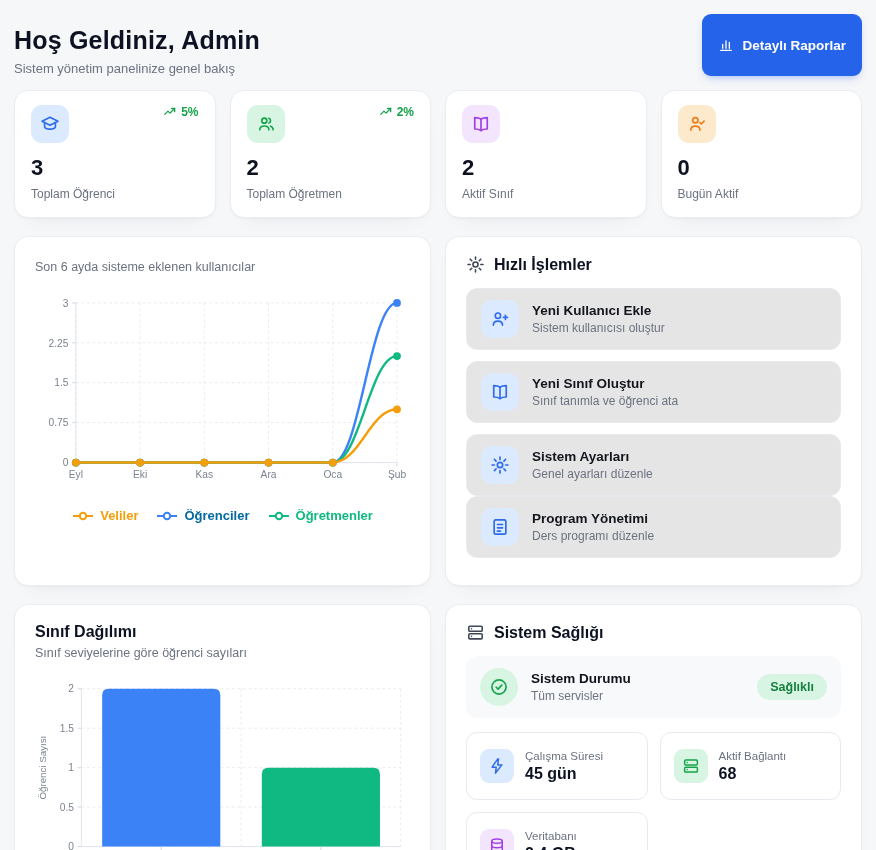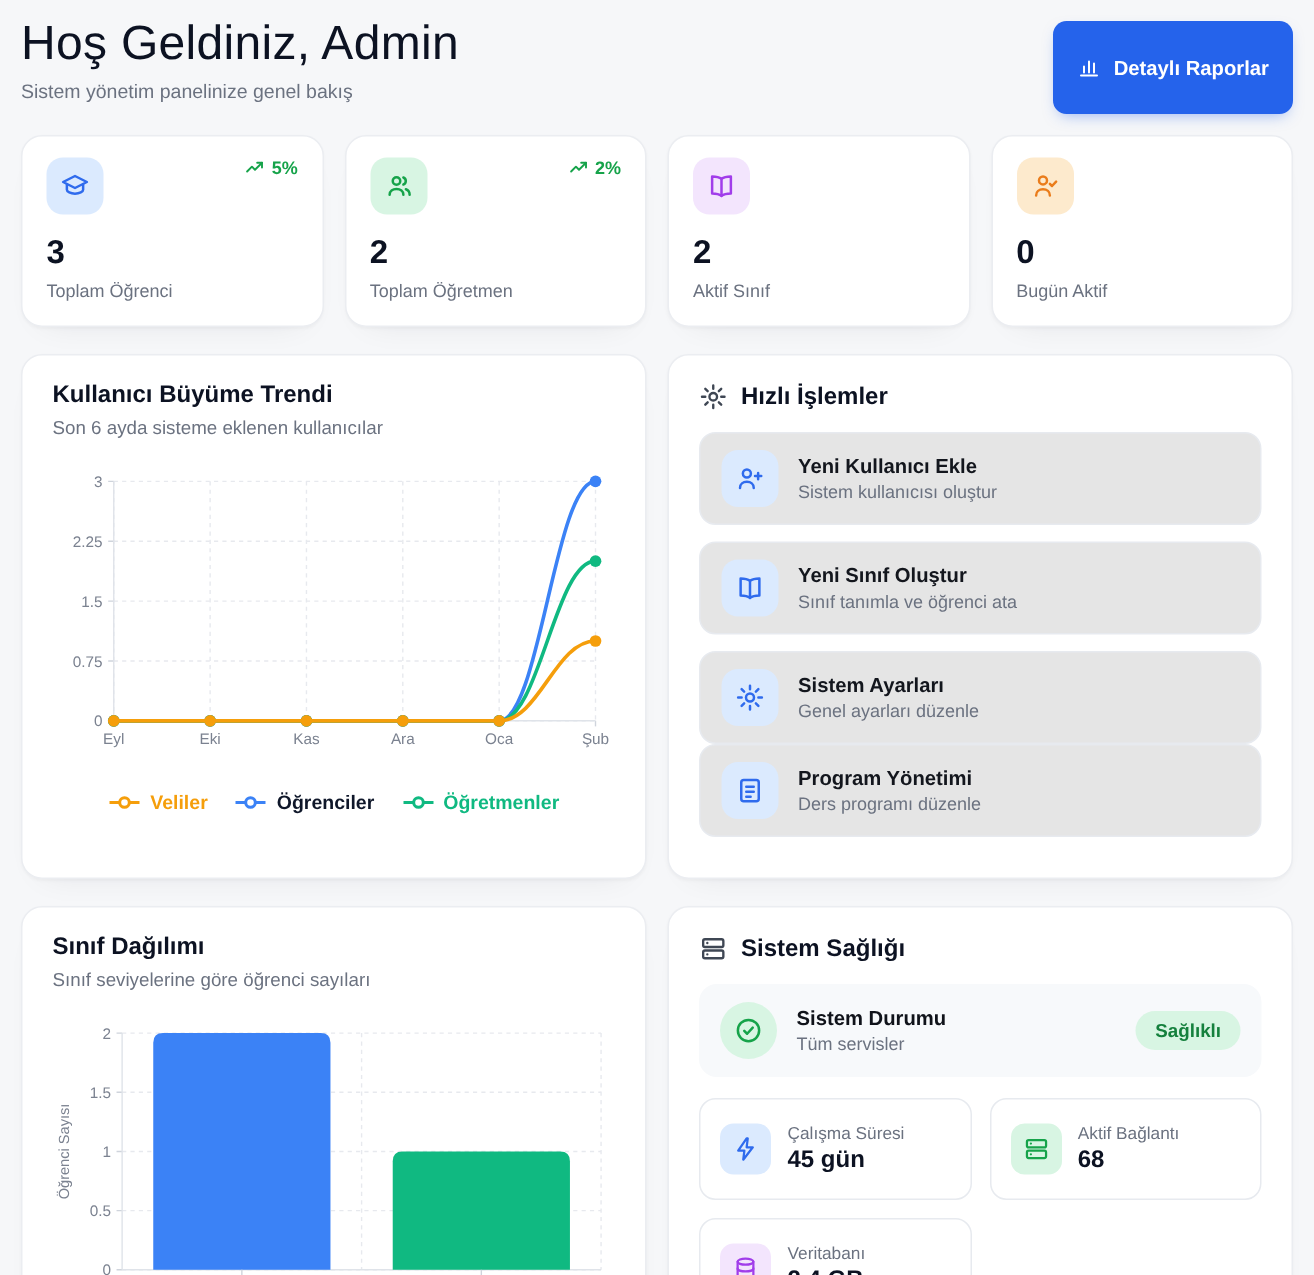--- a/index.html
+++ b/index.html
@@ -1,21 +1,21 @@
 <!DOCTYPE html>
 <html lang="tr"><head>
 <meta charset="utf-8">
 <style>
   * { margin:0; padding:0; box-sizing:border-box; }
   html,body { width:876px; background:#f6f7f9; font-family:"Liberation Sans", sans-serif; color:#10131a; }
   .page { width:876px; min-height:850px; padding:10px 14px 16px; }
 
   
   .header { display:flex; justify-content:space-between; align-items:flex-start; margin-bottom:14px; }
-  .header h1 { font-size:32px; font-weight:400; letter-spacing:.2px; color:#0c1222; }
+  .header h1 { font-size:25px; font-weight:700; letter-spacing:.2px; color:#0c1222;margin-top:16px; }
   .header .sub { font-size:13px; color:#6b7280; margin-top:6px; }
   .btn-primary { display:flex; align-items:center; gap:8px; background:#2563eb; color:#fff; border:none;
     padding:23px 16px; border-radius:9px; font-size:13.5px; font-weight:600; cursor:pointer; margin-top:4px;
     font-family:"Liberation Sans",sans-serif; box-shadow:0 4px 10px -4px rgba(37,99,235,.5); }
 
   
   .card { background:#fff; border:1px solid #ebedf1; border-radius:14px;
     box-shadow:0 1px 2px rgba(15,23,42,.03), 0 10px 22px -16px rgba(15,23,42,.12); }
 
   
@@ -153,21 +153,20 @@
             </svg>
         </span>
       </div>
       <div class="stat-value">0</div>
       <div class="stat-label">Bugün Aktif</div>
     </div>
   </div>
 
   <div class="grid2">
     <div class="card pad">
-      <div class="card-title">Kullanıcı Büyüme Trendi</div>
       <div class="card-sub">Son 6 ayda sisteme eklenen kullanıcılar</div>
       <svg id="line-chart" width="100%" height="212" viewBox="0 0 404 212" style="margin-top:12px">
           <line x1="44" y1="10" x2="44" y2="182" stroke="#e7e9ee" stroke-dasharray="3,3"></line>
           <line x1="44" y1="182" x2="44" y2="186" stroke="#cfd4dc"></line>
           <text x="44" y="199" font-size="11" fill="#7b8290" text-anchor="middle">Eyl</text>
           <line x1="113.2" y1="10" x2="113.2" y2="182" stroke="#e7e9ee" stroke-dasharray="3,3"></line>
           <line x1="113.2" y1="182" x2="113.2" y2="186" stroke="#cfd4dc"></line>
           <text x="113.2" y="199" font-size="11" fill="#7b8290" text-anchor="middle">Eki</text>
           <line x1="182.4" y1="10" x2="182.4" y2="182" stroke="#e7e9ee" stroke-dasharray="3,3"></line>
           <line x1="182.4" y1="182" x2="182.4" y2="186" stroke="#cfd4dc"></line>
@@ -221,21 +220,21 @@
           <circle cx="390" cy="124.66666666666669" r="4.2" fill="#f59e0b"></circle>
         </svg>
       <div class="legend" id="line-legend">
           <span class="lg-item" style="color: rgb(245, 158, 11);">
             <svg width="22" height="10">
               <line x1="1" y1="5" x2="21" y2="5" stroke="#f59e0b" stroke-width="2"></line>
               <circle cx="11" cy="5" r="3.2" fill="#fff" stroke="#f59e0b" stroke-width="2"></circle>
             </svg>
             <span>Veliler</span>
           </span>
-          <span class="lg-item" style="color: #0f172a;">
+          <span class="lg-item" style="color: #0369a1;">
             <svg width="22" height="10">
               <line x1="1" y1="5" x2="21" y2="5" stroke="#3b82f6" stroke-width="2"></line>
               <circle cx="11" cy="5" r="3.2" fill="#fff" stroke="#3b82f6" stroke-width="2"></circle>
             </svg>
             <span>Öğrenciler</span>
           </span>
           <span class="lg-item" style="color: rgb(16, 185, 129);">
             <svg width="22" height="10">
               <line x1="1" y1="5" x2="21" y2="5" stroke="#10b981" stroke-width="2"></line>
               <circle cx="11" cy="5" r="3.2" fill="#fff" stroke="#10b981" stroke-width="2"></circle>

